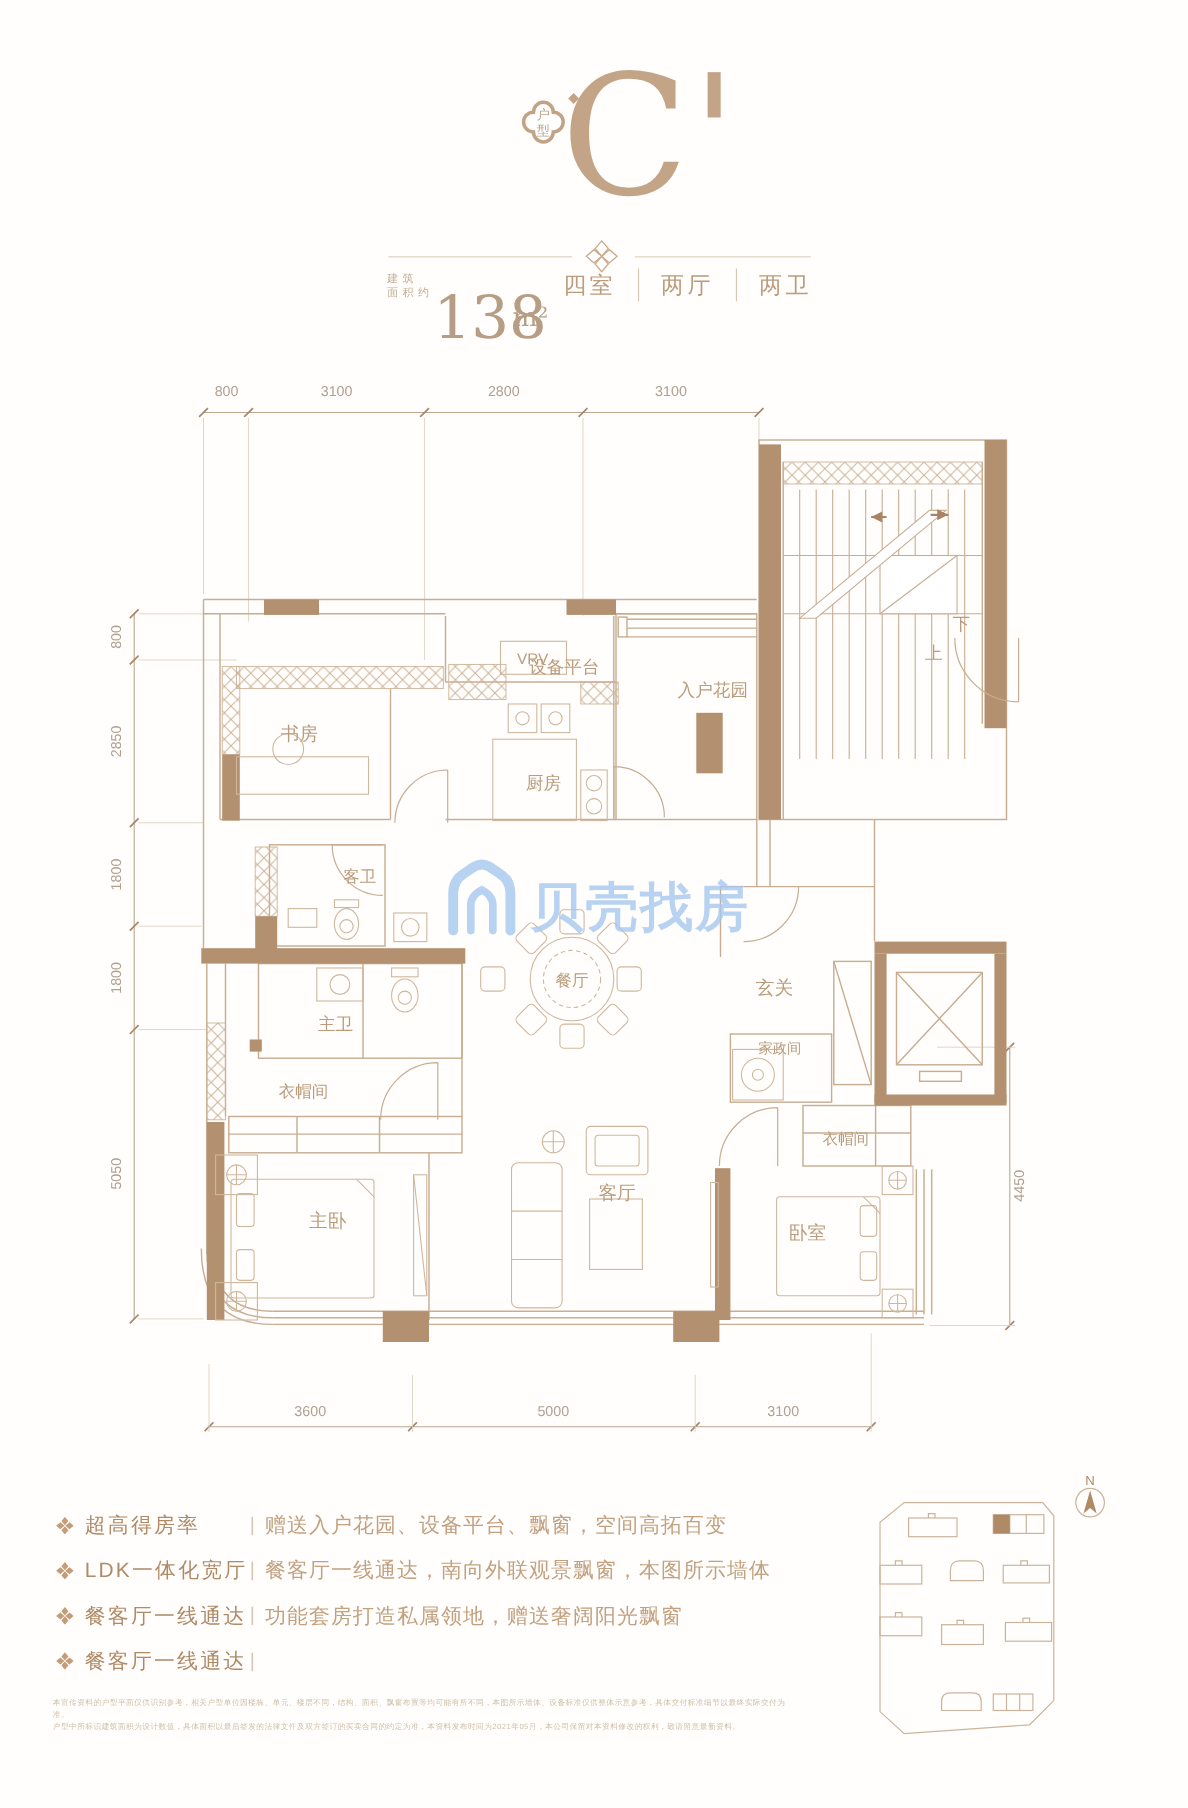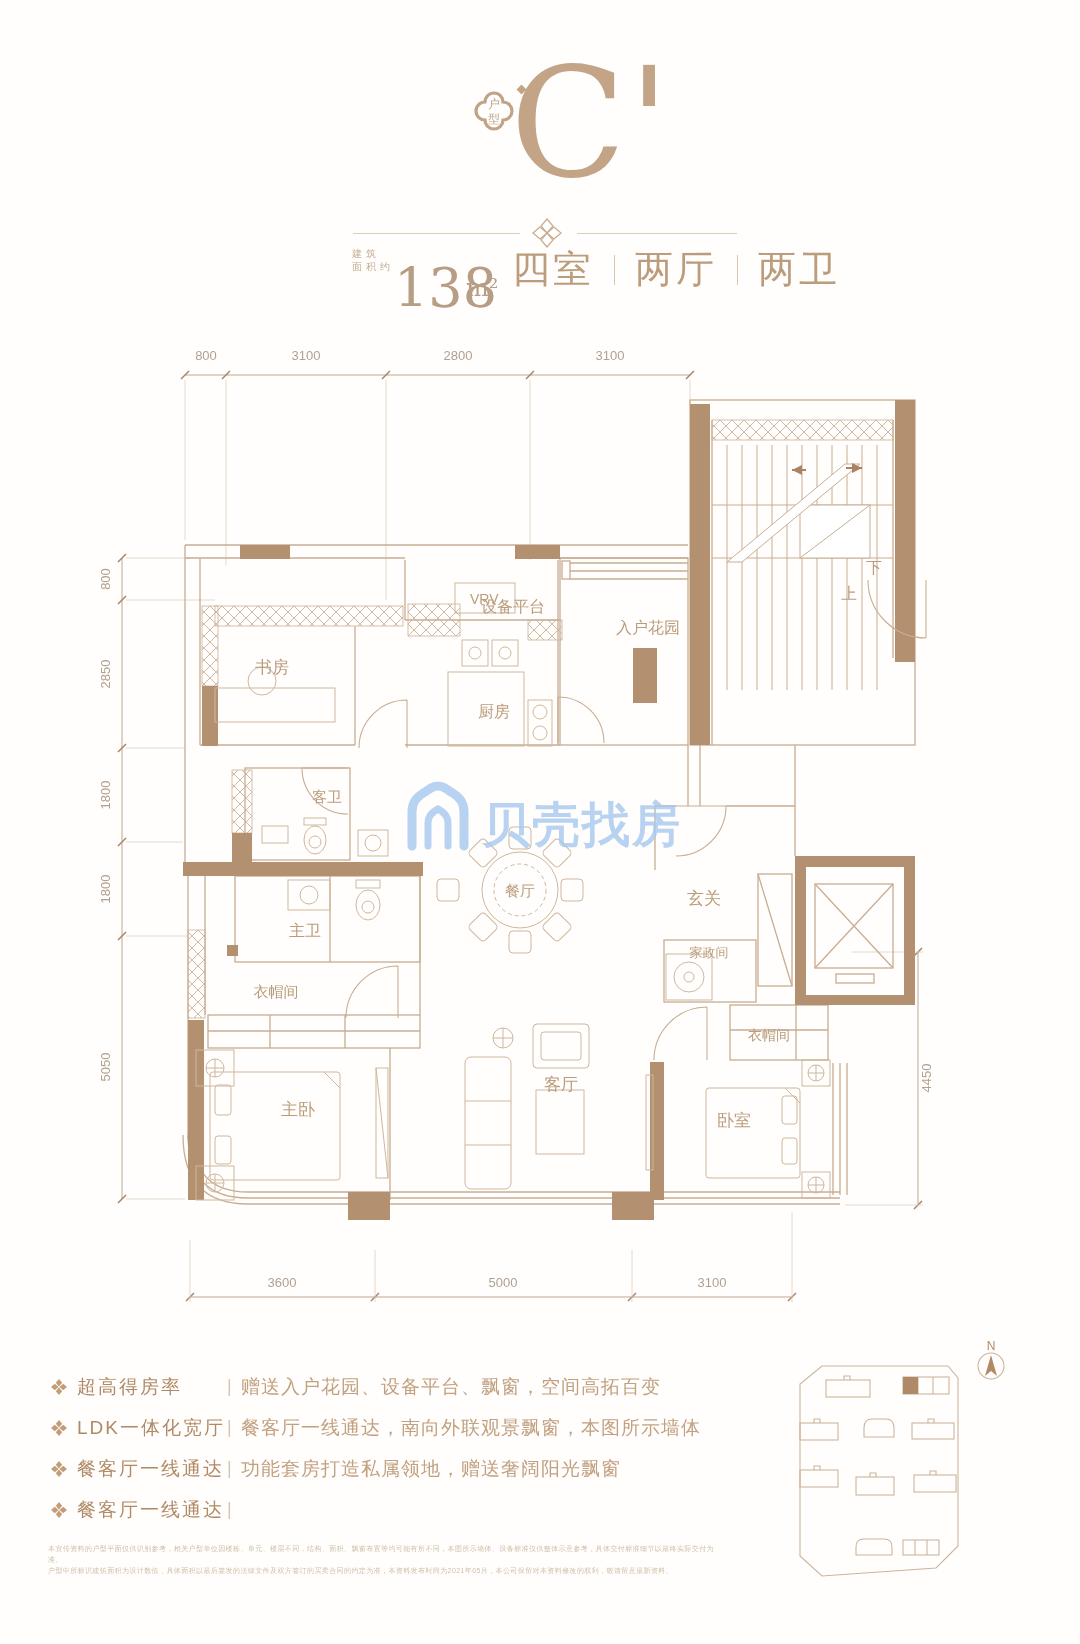--- a/index.html
+++ b/index.html
@@ -8,21 +8,21 @@
   .abs{position:absolute;}
   
   #unit-letter{font-family:"DejaVu Serif","Liberation Serif",serif;font-size:152px;line-height:1;
                color:#c3a486;letter-spacing:2px;}
   #badge-diamond{width:7px;height:7px;background:#c3a486;transform:rotate(45deg);}
   .divider-line{height:1px;background:#dccdbc;}
   #area-prefix{font-size:10px;color:#c3ac93;letter-spacing:4px;line-height:13px;text-align:justify;}
   #area-value{font-family:"DejaVu Serif","Liberation Serif",serif;font-weight:400;
               font-size:54px;color:#b69d84;line-height:1;margin-top:32px;}
   #area-unit{font-family:"DejaVu Serif","Liberation Serif",serif;font-size:24px;color:#b69d84;}
-  .spec-item{font-size:38px;color:#bb9c7d;letter-spacing:3px;}
+  .spec-item{font-size:21px;color:#bb9c7d;letter-spacing:3px;}
   .vbar{display:inline-block;width:1px;height:30px;background:#d8c6b2;margin:0 20px;vertical-align:middle;}
   
   svg text{font-family:"Liberation Sans","DejaVu Sans",sans-serif;}
   .lbl{fill:#ba9c7c;}
   .dimtxt{fill:#b2a092;font-size:13px;}
   
   #features{left:51px;top:1366px;width:660px;}
   .feat-row{display:grid;grid-template-columns:26px 150px 14px auto;align-items:center;height:41px;}
   .feat-title{font-size:19px;color:#b08a66;letter-spacing:2px;}
   .feat-divider{color:#d8c6b2;font-size:18px;}

